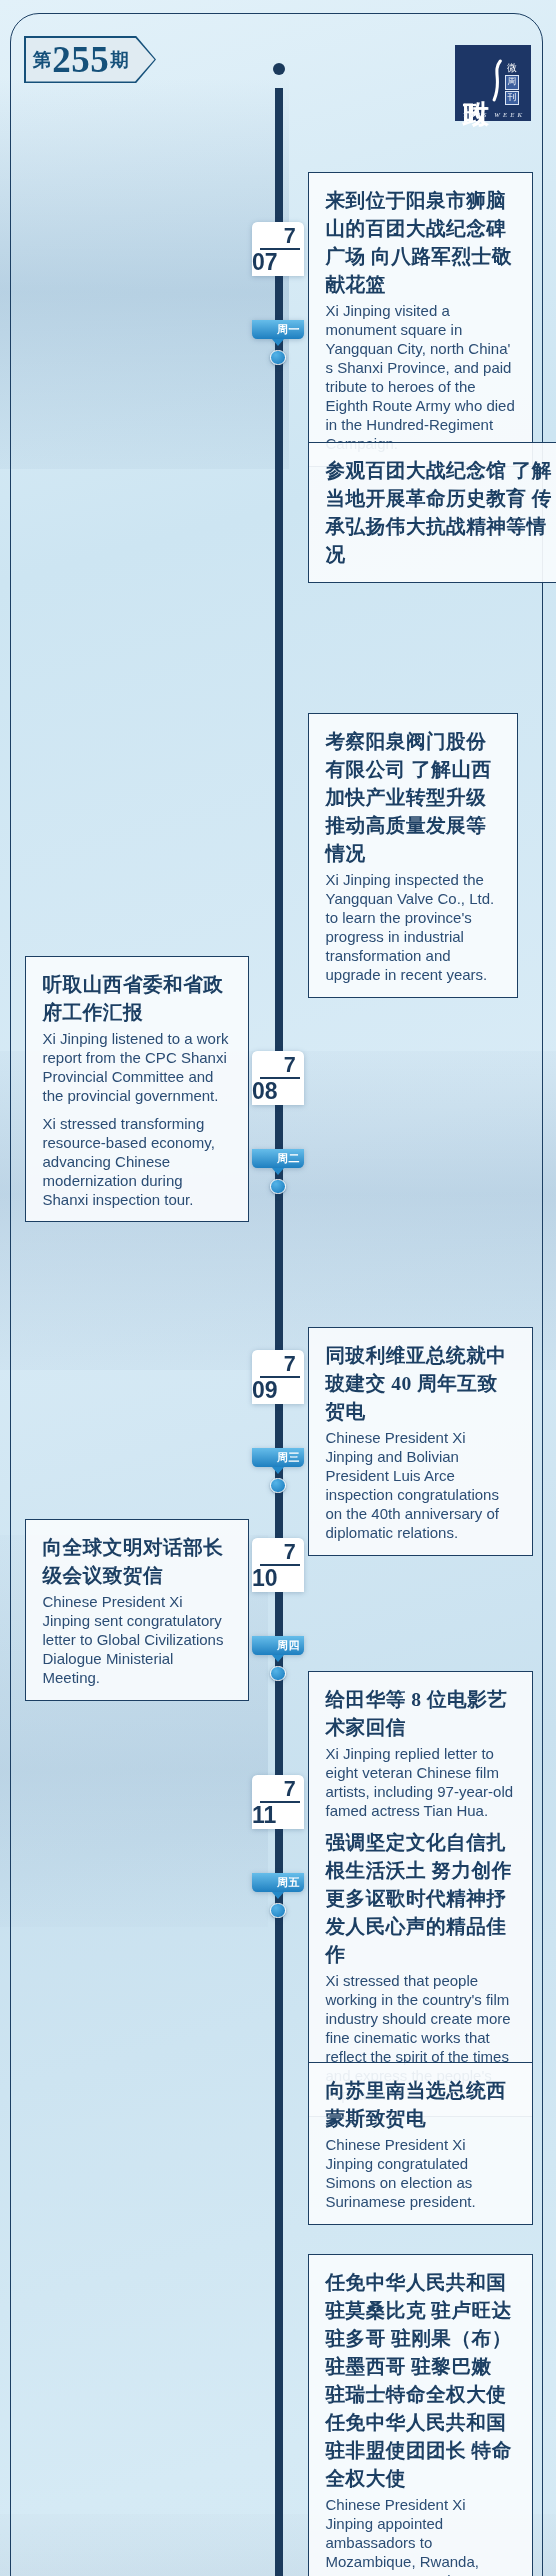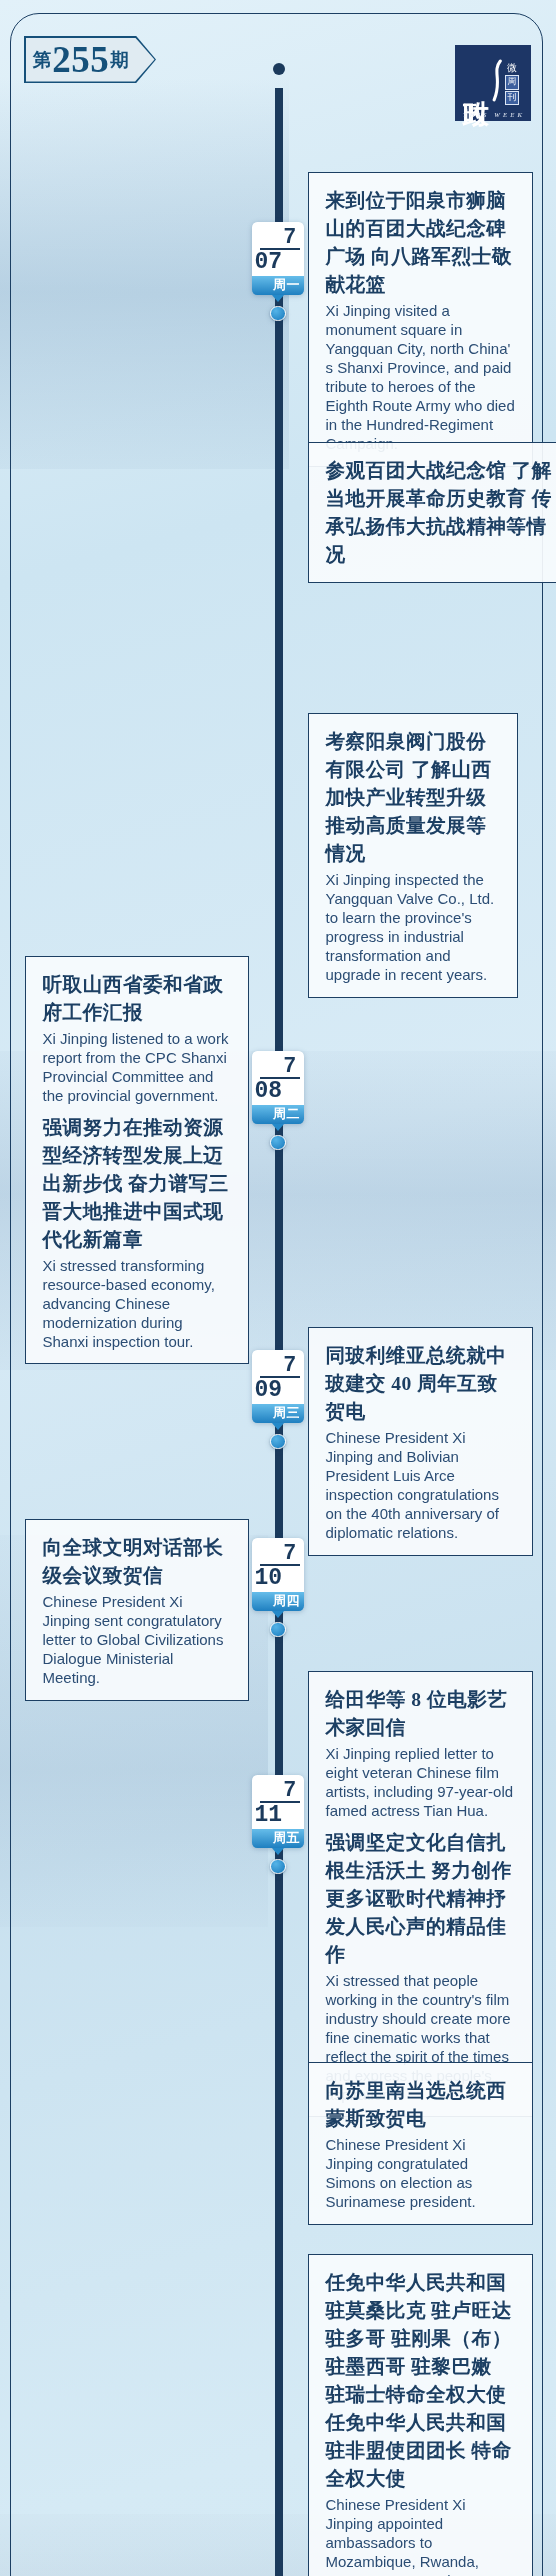--- a/index.html
+++ b/index.html
@@ -67,24 +67,24 @@
 
   
   .tl-dot-top{position:absolute;left:273px;top:63px;width:12.4px;height:12.4px;border-radius:50%;background:#1b3a5c;}
   .tl-bar{position:absolute;left:275px;top:88px;width:7.7px;height:2632px;background:#1b3a5c;}
 
   
   .dbadge{position:absolute;left:252px;width:52px;z-index:3;filter:drop-shadow(0 1.5px 2.6px rgba(20,60,100,.25));}
   .db-box{background:#fff;border-radius:5.2px 5.2px 0 0;padding:3.1px 0 2.1px 0;}
   .db-month{font-size:21.6px;font-weight:700;color:#1b3a5c;text-align:right;padding-right:8.2px;line-height:1;}
   .db-line{height:2.1px;background:#1b3a5c;margin:1.5px 4.1px 1px 8.2px;}
-  .db-day{font-size:23px;font-weight:700;color:#1b3a5c;text-align:right;padding-right:22px;line-height:1;font-family:Liberation Mono, monospace;}
+  .db-day{font-size:23px;font-weight:700;color:#1b3a5c;padding-right:22px;line-height:1;}
   .db-band{height:18.5px;background:linear-gradient(180deg,#66bdea,#1e7fc0);
-    border-radius:0 0 5.2px 5.2px;color:#fff;font-size:13px;font-weight:700;
-    text-align:right;line-height:18.5px;padding-right:4.1px;box-sizing:border-box;letter-spacing:0.5px;}
+    border-radius:0 0 5.2px 5.2px;color:#fff;font-size:11px;font-weight:700;
+    text-align:right;line-height:18.5px;padding-right:4.1px;box-sizing:border-box;letter-spacing:0.5px;margin-top:44px;}
   .db-pointer{width:0;height:0;margin:0 auto;
     border-left:6.2px solid transparent;border-right:6.2px solid transparent;border-top:7.7px solid #2489c9;}
   .db-node{width:15.5px;height:15.5px;border-radius:50%;margin:4.1px auto 0 auto;
     background:radial-gradient(circle at 35% 30%,#55b4e8,#1778bb);
     border:1.5px solid #fff;box-sizing:border-box;box-shadow:0 0.5px 1.5px rgba(20,60,100,.4);}
 
   
   .card{position:absolute;box-sizing:border-box;
     background:rgba(247,251,253,.93);
     border:1.5px solid #1c3f63;
@@ -192,21 +192,20 @@
     <div class="card" style="top: 442px; left: 308px; width: 264px;">
       <p class="cn">参观百团大战纪念馆 了解当地开展革命历史教育 传承弘扬伟大抗战精神等情况</p>
     </div>
     <div class="card" style="top: 713px; left: 308px; width: 210px;">
       <p class="cn">考察阳泉阀门股份有限公司 了解山西加快产业转型升级 推动高质量发展等情况</p>
       <p class="en">Xi Jinping inspected the Yangquan Valve Co., Ltd. to learn the province's progress in industrial transformation and upgrade in recent years.</p>
     </div>
     <div class="card" style="top: 956px; left: 25px; width: 224px;">
       <p class="cn">听取山西省委和省政府工作汇报</p>
       <p class="en">Xi Jinping listened to a work report from the CPC Shanxi Provincial Committee and the provincial government.</p>
-      <p class="cn">强调努力在推动资源型经济转型发展上迈出新步伐 奋力谱写三晋大地推进中国式现代化新篇章</p>
       <p class="en">Xi stressed transforming resource-based economy, advancing Chinese modernization during Shanxi inspection tour.</p>
     </div>
     <div class="card" style="top: 1327px; left: 308px; width: 225px;">
       <p class="cn">同玻利维亚总统就中玻建交 40 周年互致贺电</p>
       <p class="en">Chinese President Xi Jinping and Bolivian President Luis Arce inspection congratulations on the 40th anniversary of diplomatic relations.</p>
     </div>
     <div class="card" style="top: 1519px; left: 25px; width: 224px;">
       <p class="cn">向全球文明对话部长级会议致贺信</p>
       <p class="en">Chinese President Xi Jinping sent congratulatory letter to Global Civilizations Dialogue Ministerial Meeting.</p>
     </div>

